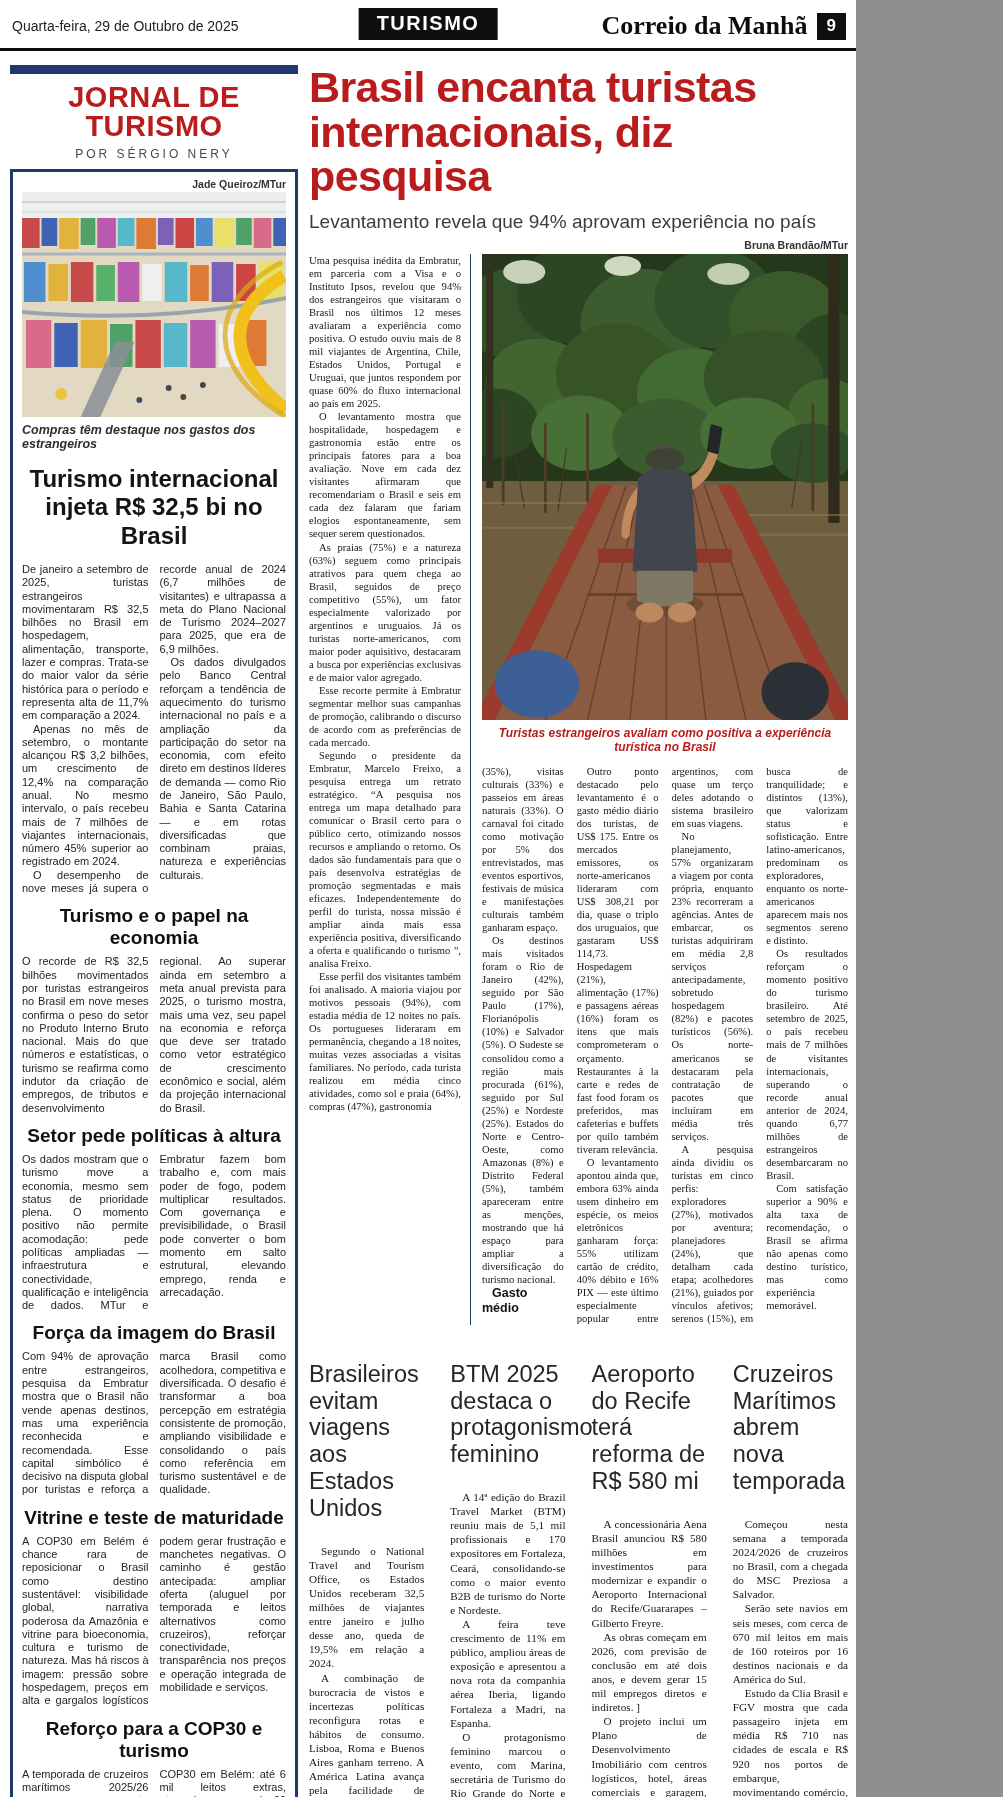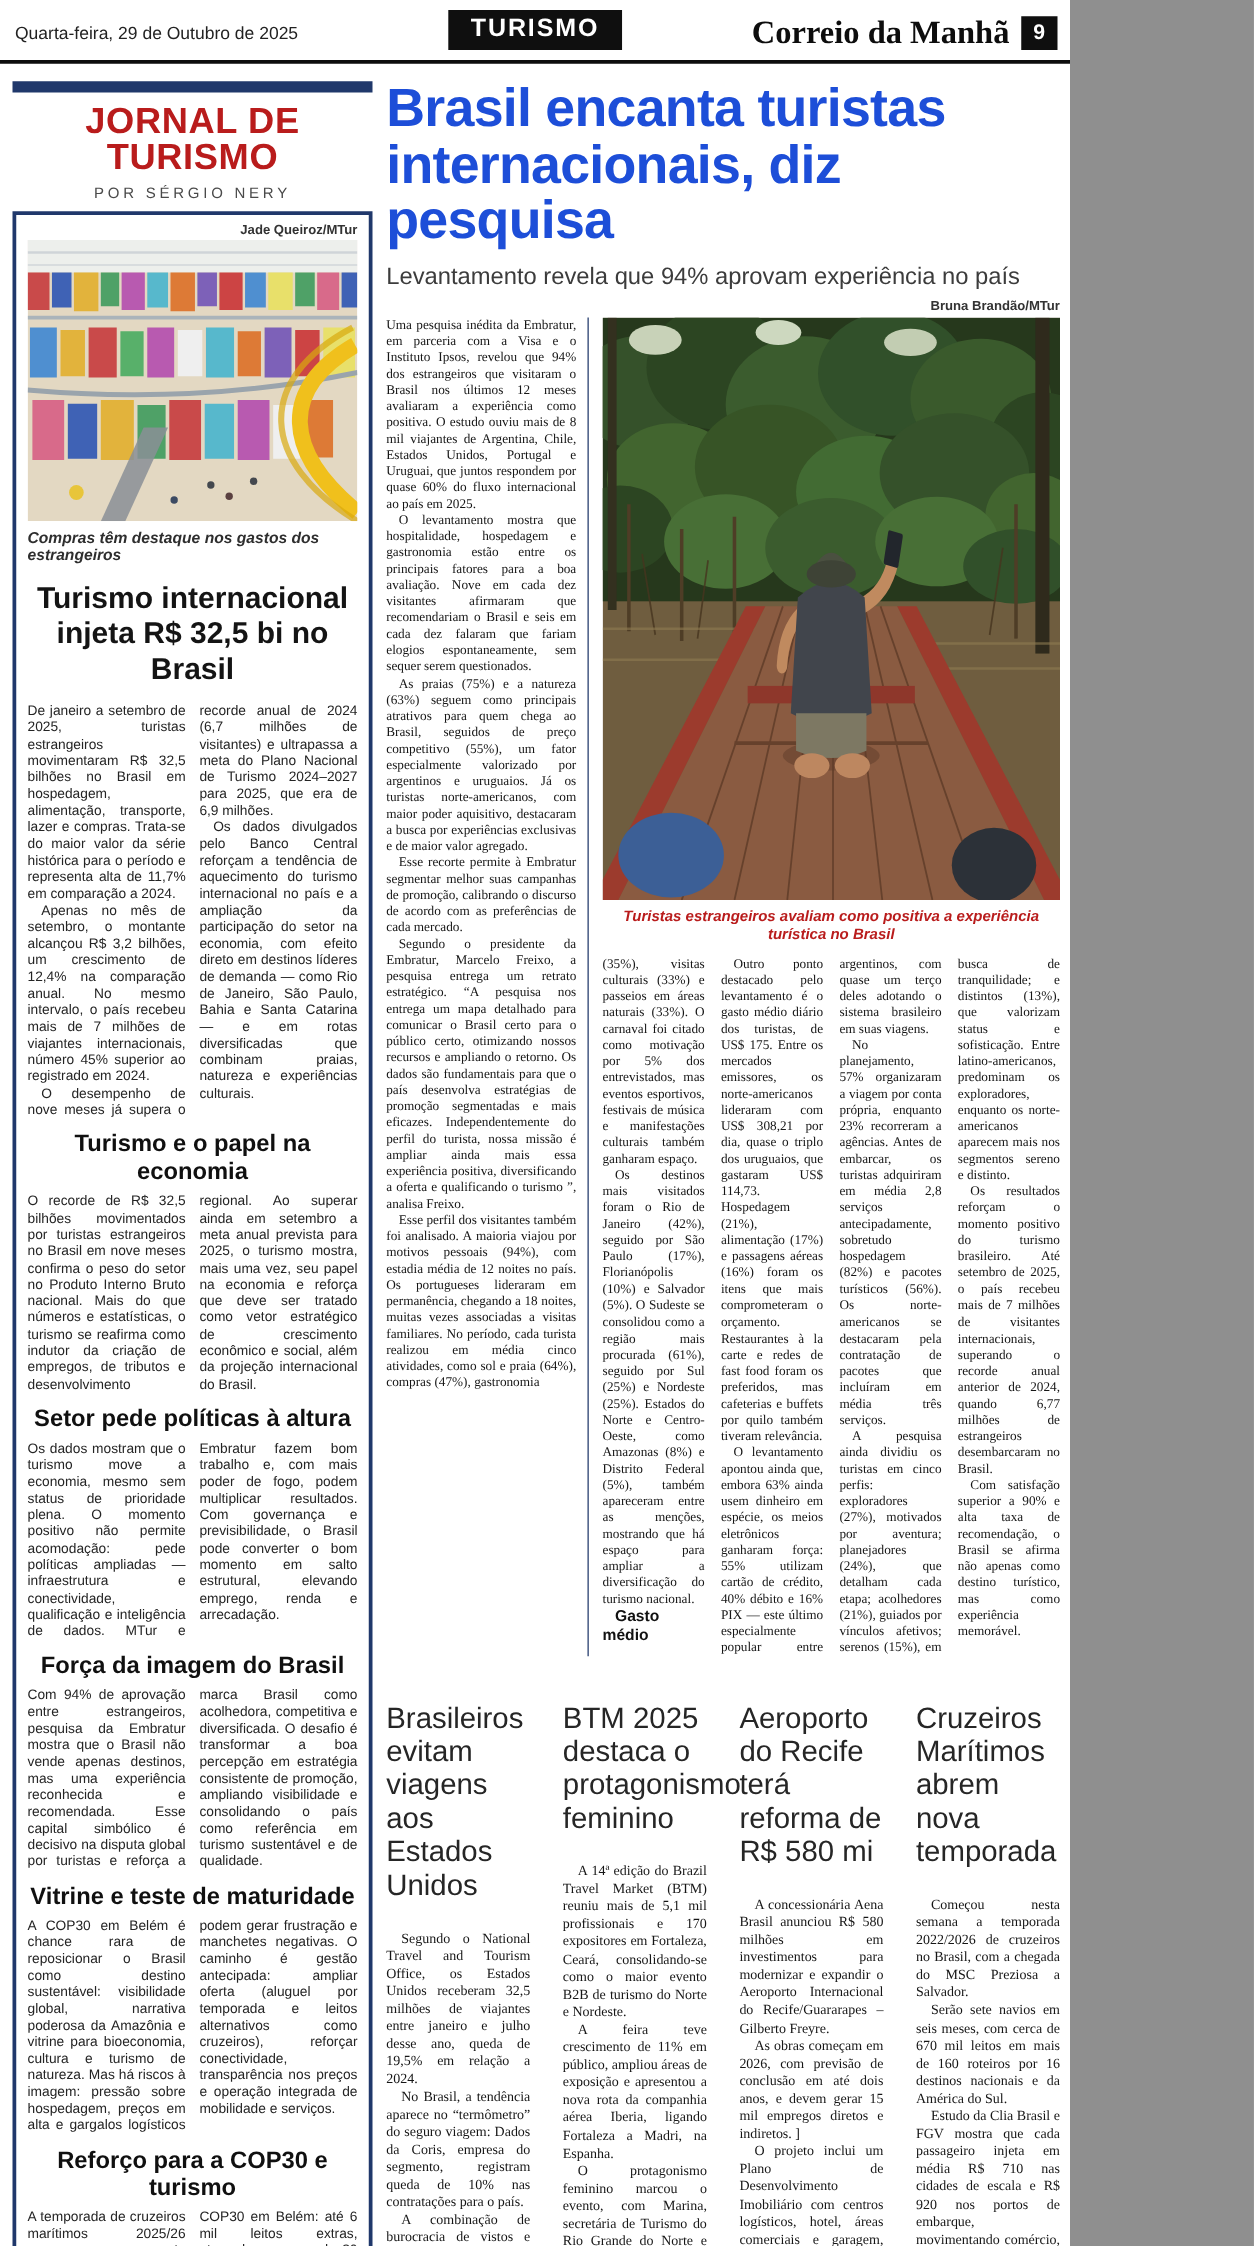--- a/index.html
+++ b/index.html
@@ -29,21 +29,21 @@
   .jt-photo svg{display:block;width:100%;height:100%;}
   .jt-caption{font-size:12.5px;font-style:italic;font-weight:700;color:#2e2e2e;margin:6px 0 14px;}
   .jt-headline{font-size:24px;font-weight:700;text-align:center;line-height:1.18;color:#141414;margin:0 4px 13px;}
   .jt-sec-h{font-size:19px;font-weight:700;text-align:center;margin:10px 0 6px;color:#101010;}
   .jt-cols{column-count:2;column-gap:11px;font-size:11px;line-height:1.21;text-align:justify;
            color:#242424;hyphens:auto;}
   .jt-cols p{margin:0;text-indent:11px;}
   .jt-cols p.cont{text-indent:0;}
   
   .main{flex:1;min-width:0;}
-  .m-headline{font-size:43px;line-height:1.04;font-weight:700;letter-spacing:-.6px;color:#1d4ed8;margin:0 0 12px;}
+  .m-headline{font-size:43px;line-height:1.04;font-weight:700;letter-spacing:-.6px;color:#b91c1c;margin:0 0 12px;}
   .m-deck{font-size:19px;color:#3c3c3c;margin:0 0 6px;font-weight:400;}
   .m-credit{font-size:10.5px;font-weight:700;text-align:right;color:#333;margin:0 0 3px;}
   .serif{font-family:"Liberation Serif",serif;font-size:10.6px;line-height:1.23;text-align:justify;
          color:#161616;hyphens:auto;}
   .serif p{margin:0;text-indent:10px;}
   .serif p.cont{text-indent:0;}
   .article{display:flex;align-items:stretch;}
   .acol1{width:152px;flex:none;padding-right:9px;border-right:1px solid #20386b;}
   .aright{flex:1;min-width:0;padding-left:11px;}
   .m-photo{width:100%;height:466px;overflow:hidden;}
@@ -281,21 +281,20 @@
             <p>Com satisfação superior a 90% e alta taxa de recomendação, o Brasil se afirma não apenas como destino turístico, mas como experiência memorável.</p>
           </div>
         </div>
       </div>
 
       <div class="bottom">
         <div class="story">
           <h3 class="story-h">Brasileiros evitam viagens aos Estados Unidos</h3>
           <div class="serif">
             <p class="cont">Segundo o National Travel and Tourism Office, os Estados Unidos receberam 32,5 milhões de viajantes entre janeiro e julho desse ano, queda de 19,5% em relação a 2024.</p>
-            <p>No Brasil, a tendência aparece no “termômetro” do seguro viagem: Dados da Coris, empresa do segmento, registram queda de 10% nas contratações para o país.</p>
             <p>A combinação de burocracia de vistos e incertezas políticas reconfigura rotas e hábitos de consumo. Lisboa, Roma e Buenos Aires ganham terreno. A América Latina avança pela facilidade de entrada, proximidade cultural e custos menores.</p>
             <p>A redistribuição de demanda impacta o setor, com deslocamento de gastos para destinos mais acolhedores.</p>
           </div>
         </div>
         <div class="story">
           <h3 class="story-h">BTM 2025 destaca o protagonismo feminino</h3>
           <div class="serif">
             <p class="cont">A 14ª edição do Brazil Travel Market (BTM) reuniu mais de 5,1 mil profissionais e 170 expositores em Fortaleza, Ceará, consolidando-se como o maior evento B2B de turismo do Norte e Nordeste.</p>
             <p>A feira teve crescimento de 11% em público, ampliou áreas de exposição e apresentou a nova rota da companhia aérea Iberia, ligando Fortaleza a Madri, na Espanha.</p>
             <p>O protagonismo feminino marcou o evento, com Marina, secretária de Turismo do Rio Grande do Norte e presidente do Fórum Nacional dos Secretários e Dirigentes Estaduais de Turismo (Fornatur), responsável por conduzir a cerimônia de abertura e que destacou a força das mulheres do norte e do nordeste.</p>
@@ -305,21 +304,21 @@
           <h3 class="story-h">Aeroporto do Recife terá reforma de R$ 580 mi</h3>
           <div class="serif">
             <p class="cont">A concessionária Aena Brasil anunciou R$ 580 milhões em investimentos para modernizar e expandir o Aeroporto Internacional do Recife/Guararapes – Gilberto Freyre.</p>
             <p>As obras começam em 2026, com previsão de conclusão em até dois anos, e devem gerar 15 mil empregos diretos e indiretos. ]</p>
             <p>O projeto inclui um Plano de Desenvolvimento Imobiliário com centros logísticos, hotel, áreas comerciais e garagem, além de ampliar a capacidade do estacionamento.</p>
           </div>
         </div>
         <div class="story">
           <h3 class="story-h">Cruzeiros Marítimos abrem nova temporada</h3>
           <div class="serif">
-            <p class="cont">Começou nesta semana a temporada 2022/2026 de cruzeiros no Brasil, com a chegada do MSC Preziosa a Salvador.</p>
+            <p class="cont">Começou nesta semana a temporada 2024/2026 de cruzeiros no Brasil, com a chegada do MSC Preziosa a Salvador.</p>
             <p>Serão sete navios em seis meses, com cerca de 670 mil leitos em mais de 160 roteiros por 16 destinos nacionais e da América do Sul.</p>
             <p>Estudo da Clia Brasil e FGV mostra que cada passageiro injeta em média R$ 710 nas cidades de escala e R$ 920 nos portos de embarque, movimentando comércio, serviços e gastronomia. Diferencial que faz do segmento um produto capaz de gerar oportunidades e impulsionar setor.</p>
             <p>Para Marco Ferraz, presidente da Clia, a temporada reafirma o compromisso do setor com sustentabilidade, inovação e desenvolvimento econômico.</p>
           </div>
         </div>
       </div>
     </div>
   </div>
 </div>
 

